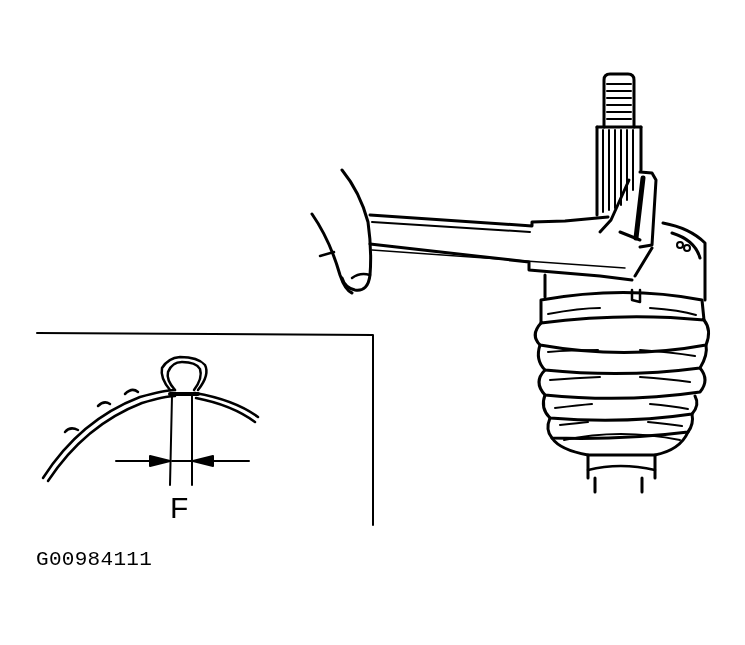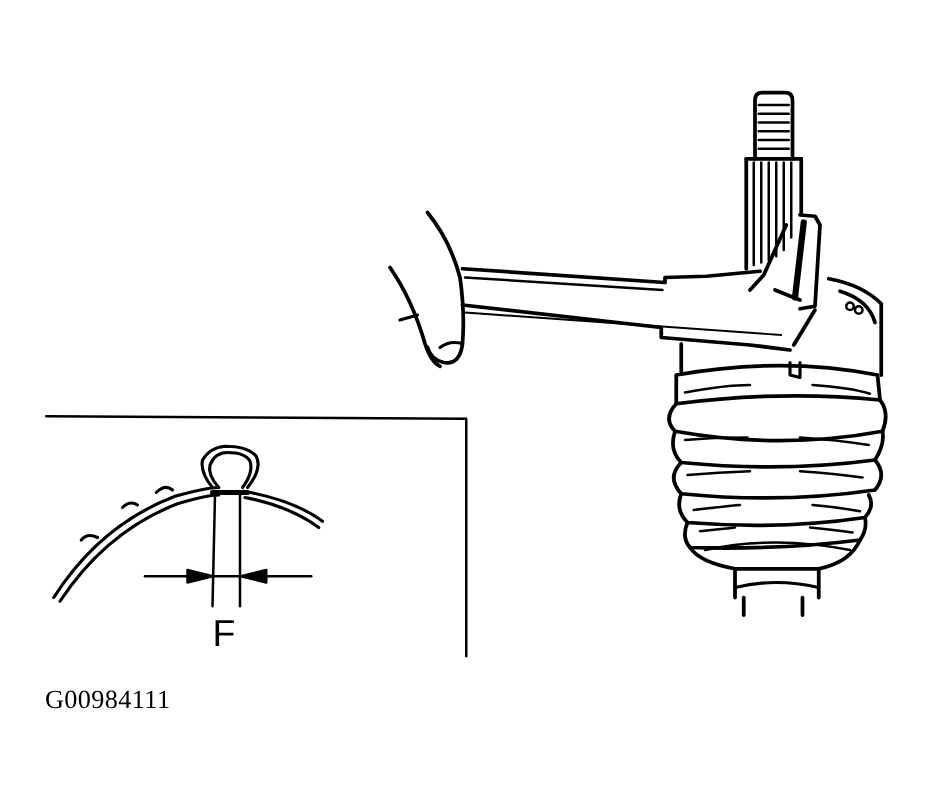--- a/index.html
+++ b/index.html
@@ -1,19 +1,19 @@
 <!DOCTYPE html>
 <html><head>
 <meta charset="utf-8">
 <style>
   html, body { margin: 0; padding: 0; background: #ffffff; }
   body { width: 745px; height: 645px; position: relative; overflow: hidden; font-family: "Liberation Sans", sans-serif; }
   #canvas { position: absolute; left: 0; top: 0; width: 745px; height: 645px; }
   .label-F { position: absolute; left: 170px; top: 493px; font-size: 30px; color: #000; font-family: "Liberation Sans", sans-serif; line-height: 1; }
-  .fig-id { position: absolute; left: 36px; top: 549px; font-size: 21px; color: #000; font-family: Liberation Serif, serif; line-height: 1; letter-spacing: 0.3px; }
+  .fig-id { position: absolute; left: 36px; top: 549px; font-size: 21px; color: #000; font-family: Liberation Mono, monospace; line-height: 1; letter-spacing: 0.3px; }
 </style>
 </head>
 <body>
 
 <svg id="canvas" viewBox="0 0 745 645" xmlns="http://www.w3.org/2000/svg" fill="none" stroke="#000" stroke-linecap="round" stroke-linejoin="round">
 
   <g>
 
     <g stroke-width="3">
       <path d="M604 127 L604 80 Q604 74 610 74 L628 74 Q634 74 634 80 L634 127"></path>

